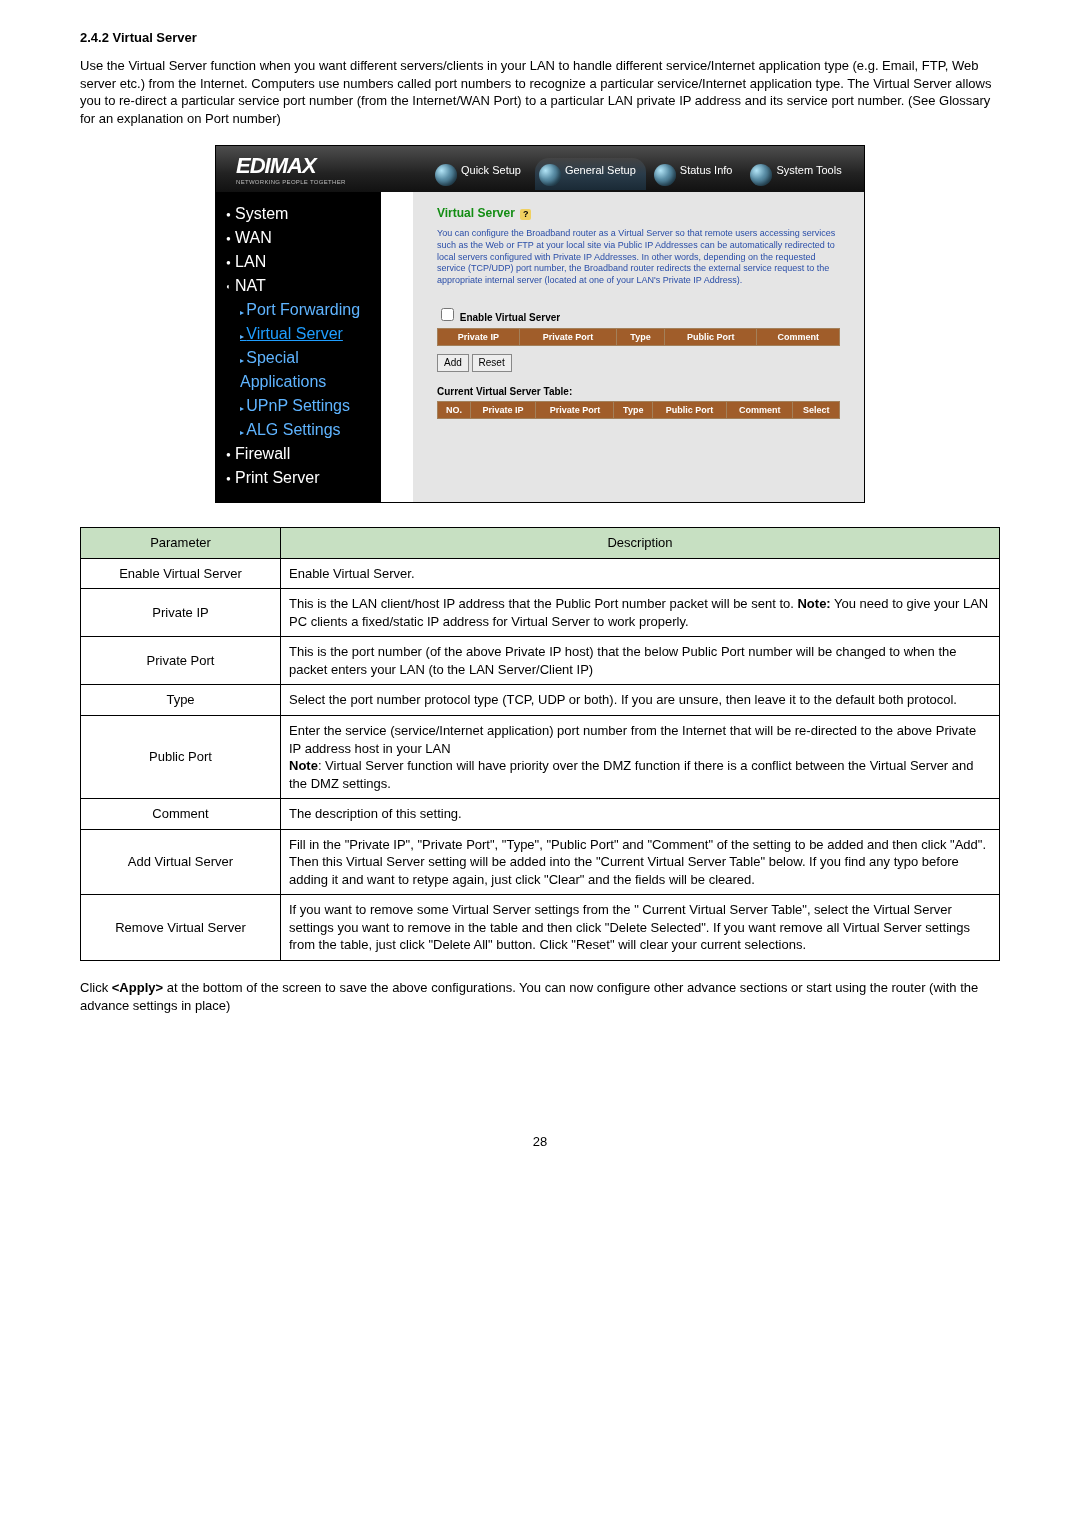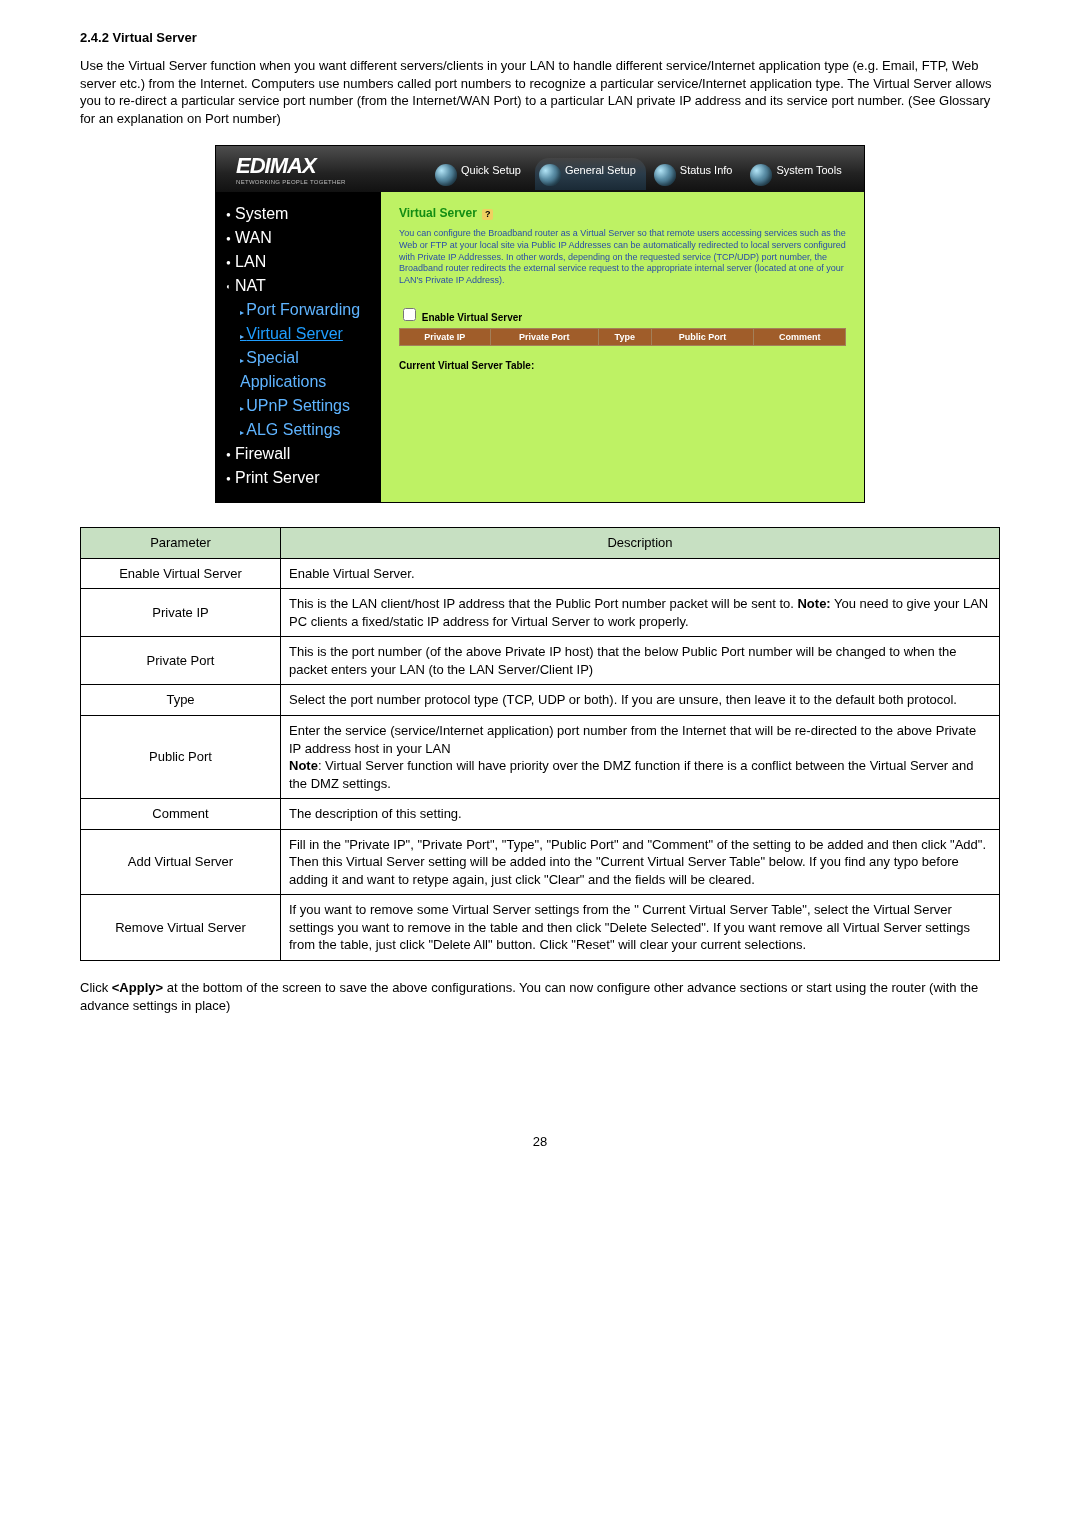--- a/index.html
+++ b/index.html
@@ -98,23 +98,24 @@
     line-height: 1.5;
   }
   .nav1 { color: #fff; cursor: pointer; }
   .nav1::before { content: "● "; font-size: 8px; vertical-align: middle; color: #fff; margin-right: 2px; }
   .nav1.open::before { content: "◐ "; }
   .nav2 { color: #5fb4ff; margin-left: 14px; cursor: pointer; }
   .nav2::before { content: "▸ "; font-size: 8px; color: #5fb4ff; }
   .nav2.active { color: #1f9eff; text-decoration: underline; }
   .ss-main {
     flex: 1;
-    background: #bef264;
-    padding: 14px 18px;
+    background: #e5e5e5;
+    padding: 14px 24px;
     font-size: 10px;
+    margin-left: 32px;
   }
   .vs-title {
     color: #138d13;
     font-weight: bold;
     font-size: 12px;
     margin-bottom: 8px;
   }
   .vs-help {
     display: inline-block;
     background: #f0d060;
@@ -286,22 +287,39 @@
           <tbody>
               <tr>
             <th>Private IP</th>
             <th>Private Port</th>
             <th>Type</th>
             <th>Public Port</th>
             <th>Comment</th>
           </tr>
         </tbody>
           </table>
+        <div>
+          <button class="vs-btn">Add</button>
+          <button class="vs-btn">Reset</button>
+        </div>
 
         <div class="vs-sub-title">Current Virtual Server Table:</div>
+        <table class="vs-row-table">
+          <tbody>
+              <tr>
+            <th>NO.</th>
+            <th>Private IP</th>
+            <th>Private Port</th>
+            <th>Type</th>
+            <th>Public Port</th>
+            <th>Comment</th>
+            <th>Select</th>
+          </tr>
+        </tbody>
+          </table>
       </div>
     </div>
   </div>
 
   <table class="params-table">
     <colgroup>
         <col style="width:200px">
         <col>
       </colgroup>
     <tbody>

